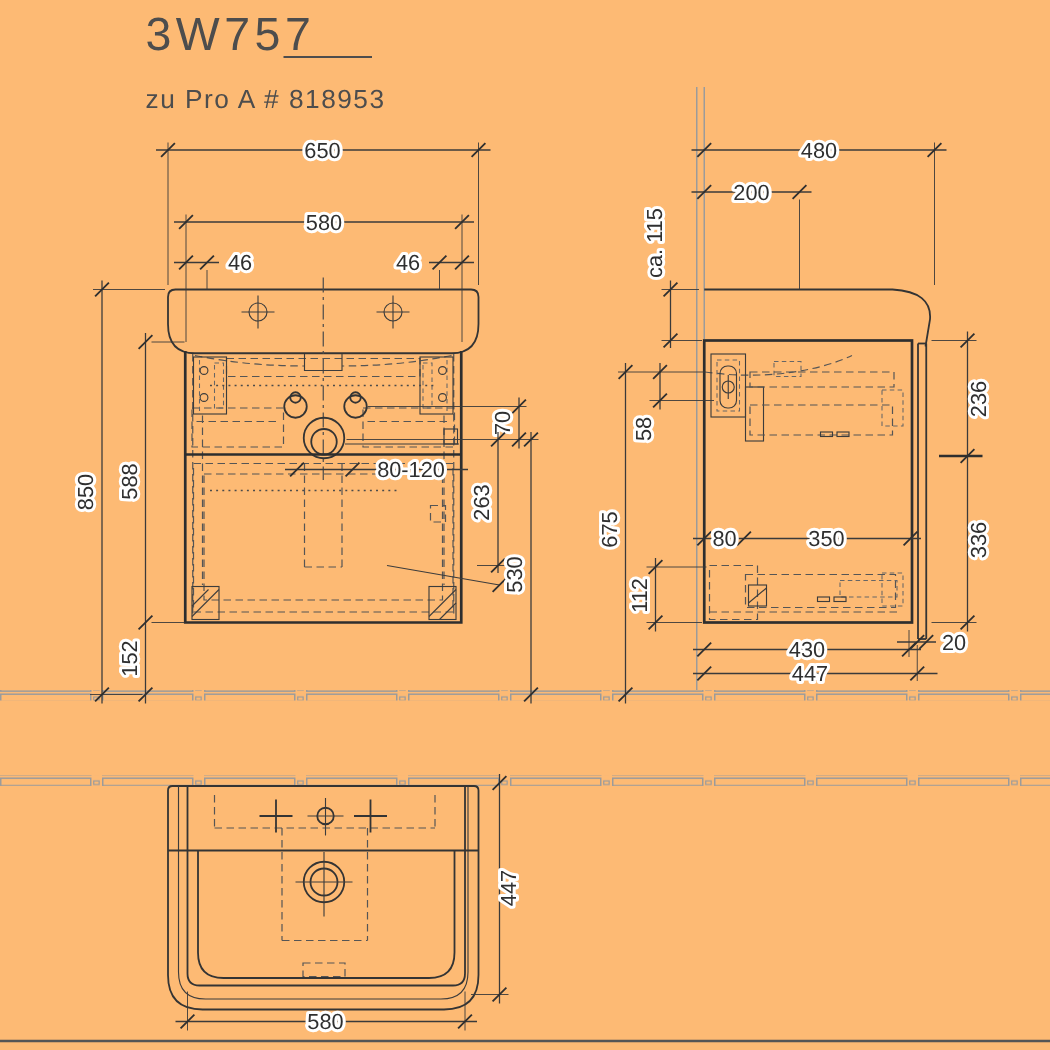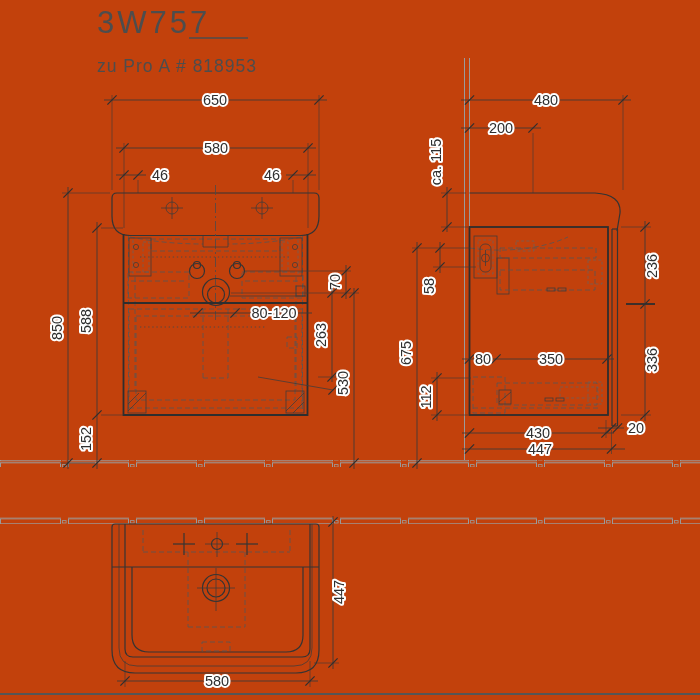--- a/index.html
+++ b/index.html
@@ -1,16 +1,16 @@
 <!DOCTYPE html>
 <html><head>
 <meta charset="utf-8">
 <style>
   html,body{margin:0;padding:0;background:#fff;}
-  .page{position:relative;width:700px;height:700px;background:#c2410c;overflow:hidden;
+  .page{position:relative;width:700px;height:700px;background:#fdba74;overflow:hidden;
         font-family:"Liberation Sans",sans-serif;}
   svg{display:block}
   
   .o  {fill:none;stroke:#343434;stroke-width:1.2;stroke-linecap:butt}
   .oh {fill:none;stroke:#2e2e2e;stroke-width:1.8}
   .t  {fill:none;stroke:#3c3c3c;stroke-width:.75}
   .d  {fill:none;stroke:#555;stroke-width:.8;stroke-dasharray:5 3}
   .d2 {fill:none;stroke:#666;stroke-width:.7;stroke-dasharray:3 2.2}
   .dot{fill:none;stroke:#4a4a4a;stroke-width:.9;stroke-dasharray:1.3 2.8}
   .cl {fill:none;stroke:#4a4a4a;stroke-width:.8;stroke-dasharray:10 3 2 3}

